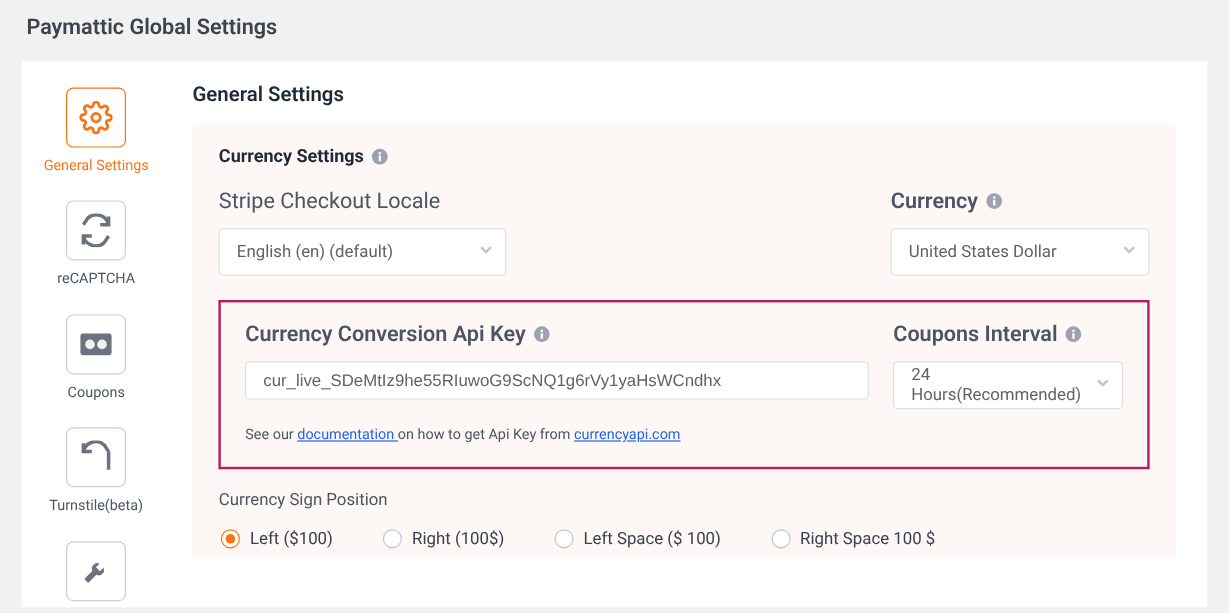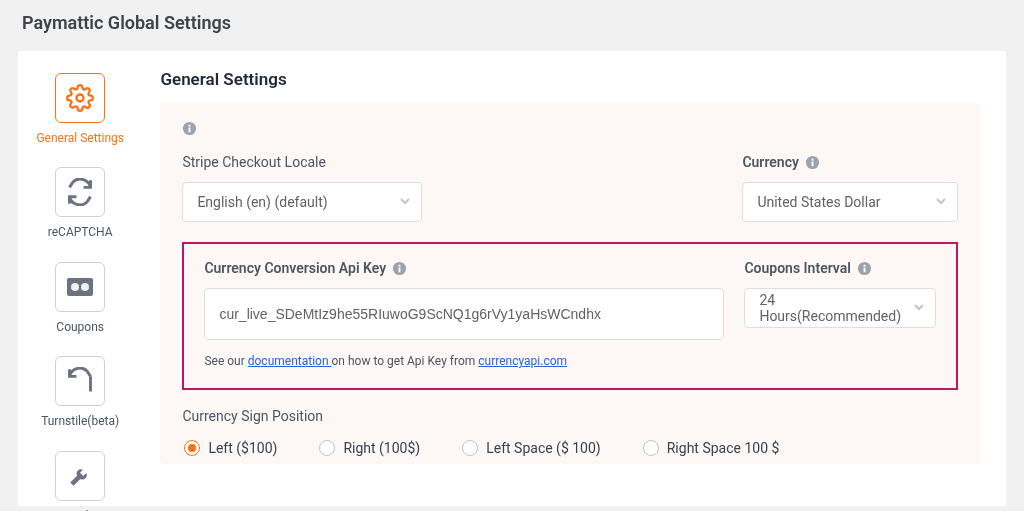--- a/index.html
+++ b/index.html
@@ -13,27 +13,27 @@
   .sidebar-item.active .sidebar-icon-box { border-color: #f97316; }
   .sidebar-item.active .sidebar-label { color: #f97316; }
   .sidebar-label { font-size: 12px; text-align: center; color: #4b5563; line-height: 1.2; }
   .content { flex: 1; padding: 18px 26px 0 18px; }
   .content-title { font-size: 17px; font-weight: 600; color: #1f2937; margin-bottom: 14px; }
   .panel { background: #fdf8f5; border-radius: 4px; padding: 18px 22px 8px; }
   .section-title { font-weight: 700; font-size: 15px; color: #1f2937; display: flex; align-items: center; gap: 6px; margin-bottom: 18px; }
   .row { display: flex; gap: 40px; margin-bottom: 20px; }
   .col-left { flex: 0 0 520px; }
   .col-right { flex: 1; }
-  .field-label { font-size: 14px; color: #4b5563; margin-bottom: 12px; display: flex; align-items: center; gap: 6px; font-weight: 600; }
+  .field-label { font-size: 18px; color: #4b5563; margin-bottom: 12px; display: flex; align-items: center; gap: 6px; font-weight: 600; }
   .field-label.light { font-weight: 400; }
   .select { position: relative; height: 40px; background: #fff; border: 1px solid #dcdfe6; border-radius: 4px; display: flex; align-items: center; padding: 0 34px 0 14px; color: #606266; font-size: 14px; cursor: pointer; }
   .select-wide { width: 240px; }
   .select-full { width: 100%; }
   .select .chev { position: absolute; right: 10px; top: 50%; transform: translateY(-50%); color: #c0c4cc; }
-  .input { height: 52px; width: 100%; background: #fff; border: 1px solid #dcdfe6; border-radius: 4px; padding: 0 14px; color: #606266; font-size: 14px; }
+  .input { height: 32px; width: 100%; background: #fff; border: 1px solid #dcdfe6; border-radius: 4px; padding: 0 14px; color: #606266; font-size: 14px; }
   .highlight-box { border: 2px solid #be185d; padding: 16px 20px 20px; margin-bottom: 10px; }
   .highlight-box .row { gap: 20px; margin-bottom: 14px; }
   .highlight-box .col-left { flex: 0 0 520px; }
   .doc-line { font-size: 12px; color: #4b5563; }
   .doc-line a { color: #2563eb; text-decoration: underline; }
   .sign-title { font-size: 14px; color: #4b5563; padding: 8px 0 16px; }
   .radio-row { display: flex; gap: 42px; align-items: center; padding-left: 2px; }
   .radio { display: inline-flex; align-items: center; gap: 8px; cursor: pointer; font-size: 14px; color: #374151; }
   .radio .dot { width: 16px; height: 16px; border: 1px solid #c0c4cc; border-radius: 50%; position: relative; background: #fff; }
   .radio.selected .dot { border-color: #f97316; }
@@ -103,20 +103,21 @@
       <div class="sidebar-label">Tools</div>
     </div>
 
   </div>
 
   <div class="content">
     <div class="content-title">General Settings</div>
 
     <div class="panel">
       <div class="section-title">
+        <span>Currency Settings</span>
         <span class="info-ic">
               <svg viewBox="0 0 16 16" fill="#9ca3af">
                 <circle cx="8" cy="8" r="7"></circle>
                 <rect x="7" y="7" width="2" height="5" fill="#fff"></rect>
                 <rect x="7" y="4" width="2" height="2" fill="#fff"></rect>
               </svg>
             </span>
       </div>
 
       <div class="row">

